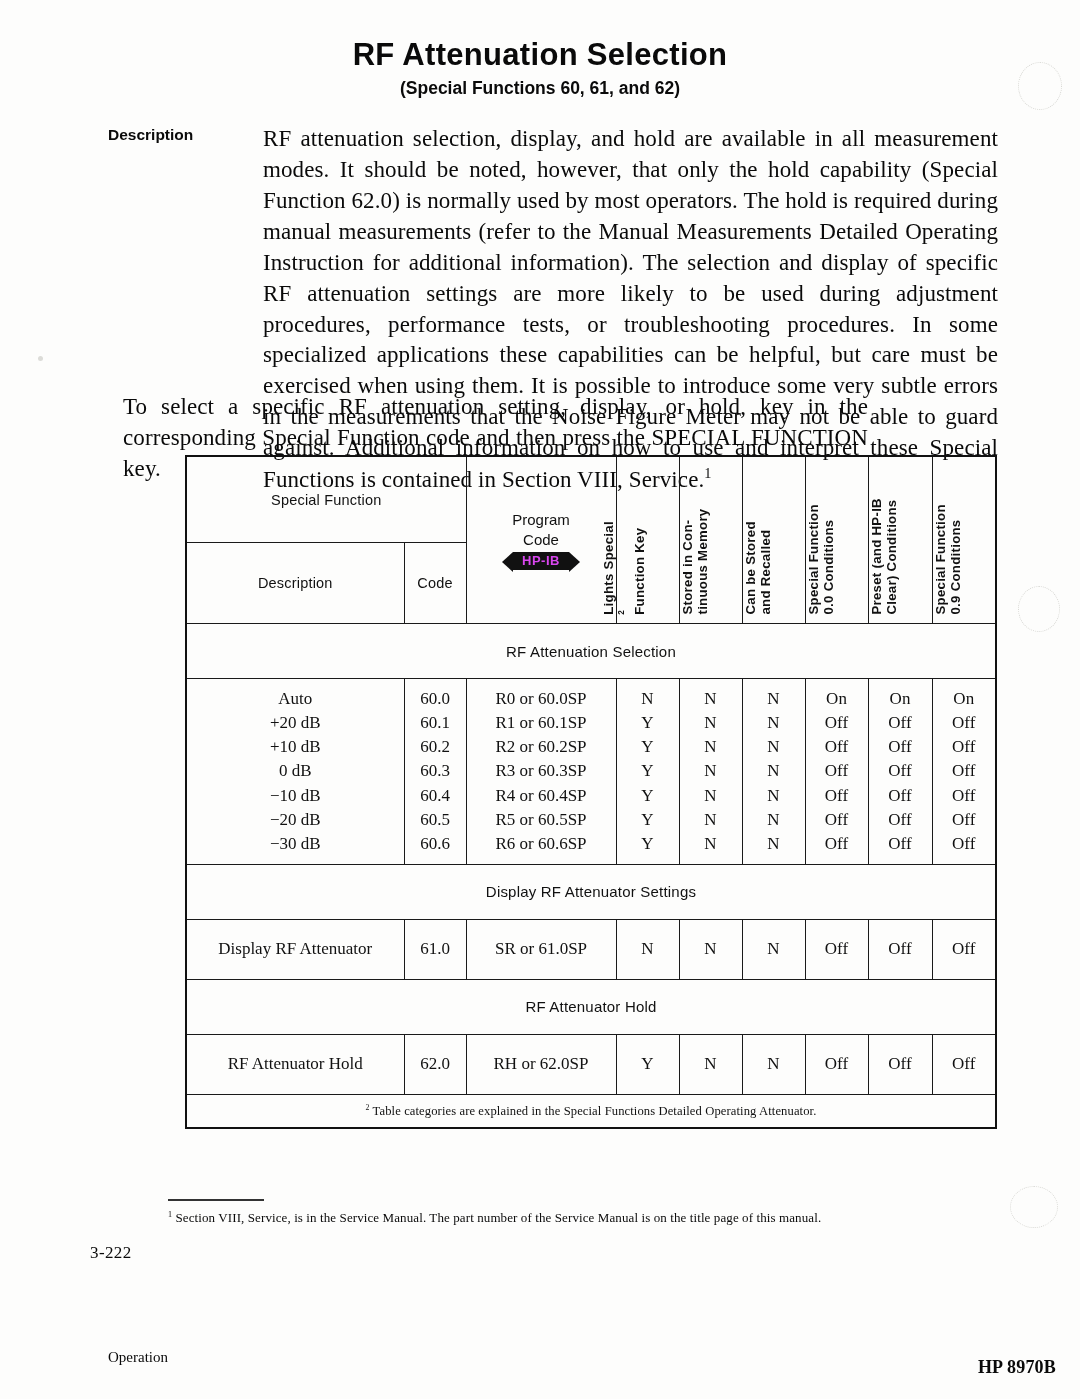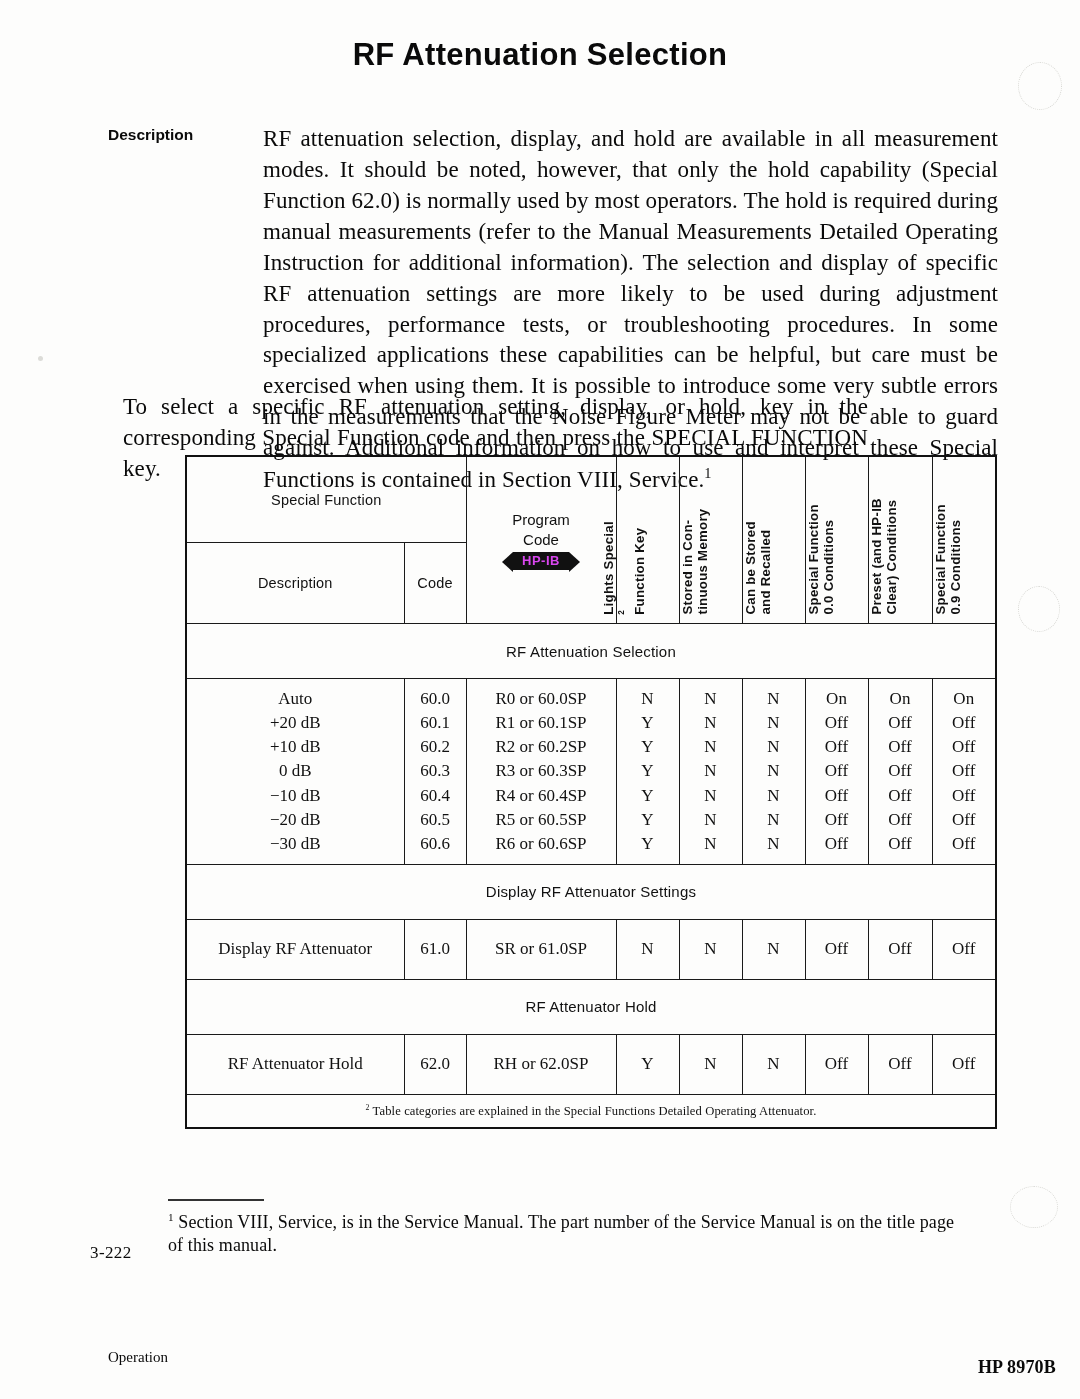--- a/index.html
+++ b/index.html
@@ -194,21 +194,21 @@
     top: 1199px;
     width: 790px;
   }
   .fn-rule {
     width: 96px;
     height: 2px;
     background: #333;
     margin-bottom: 9px;
   }
   .fn-text {
-    font-size: 18px;
+    font-size: 13px;
     line-height: 1.3;
     letter-spacing: 0.1px;
   }
 
   
   #page-number {
     position: absolute;
     left: 90px;
     top: 1243px;
     font-size: 17px;
@@ -252,20 +252,21 @@
 
 <div class="page"></div>
 
 <div class="ring" id="ring-1"></div>
 <div class="ring" id="ring-2"></div>
 <div class="ring" id="ring-3"></div>
 <div class="speck" id="speck-1"></div>
 
 <div class="title-block">
   <h1 class="doc-title">RF Attenuation Selection</h1>
+  <div class="doc-subtitle">(Special Functions 60, 61, and 62)</div>
 </div>
 
 <div class="section" id="desc-section">
   <div class="sec-label">Description</div>
   <div class="sec-body"><span>RF attenuation selection, display, and hold are available in all measurement modes. It should be noted, however, that only the hold capability (Special Function 62.0) is normally used by most operators. The hold is required during manual measurements (refer to the Manual Measurements Detailed Operating Instruction for additional information). The selection and display of specific RF attenuation settings are more likely to be used during adjustment procedures, performance tests, or troubleshooting procedures. In some specialized applications these capabilities can be helpful, but care must be exercised when using them. It is possible to introduce some very subtle errors in the measurements that the Noise Figure Meter may not be able to guard against. Additional information on how to use and interpret these Special Functions is contained in Section VIII, Service.</span><sup class="fn">1</sup></div>
 </div>
 
 <div class="section" id="proc-section">
   <div class="sec-body">To select a specific RF attenuation setting, display, or hold, key in the corresponding Special Function code and then press the SPECIAL FUNCTION key.</div>
 </div>

